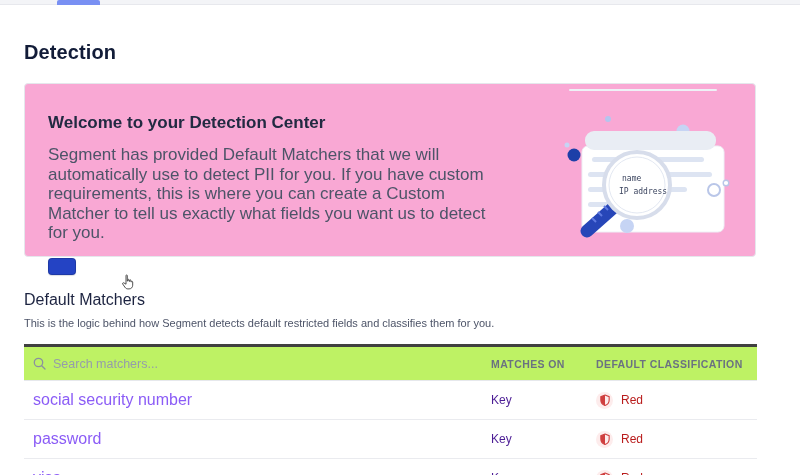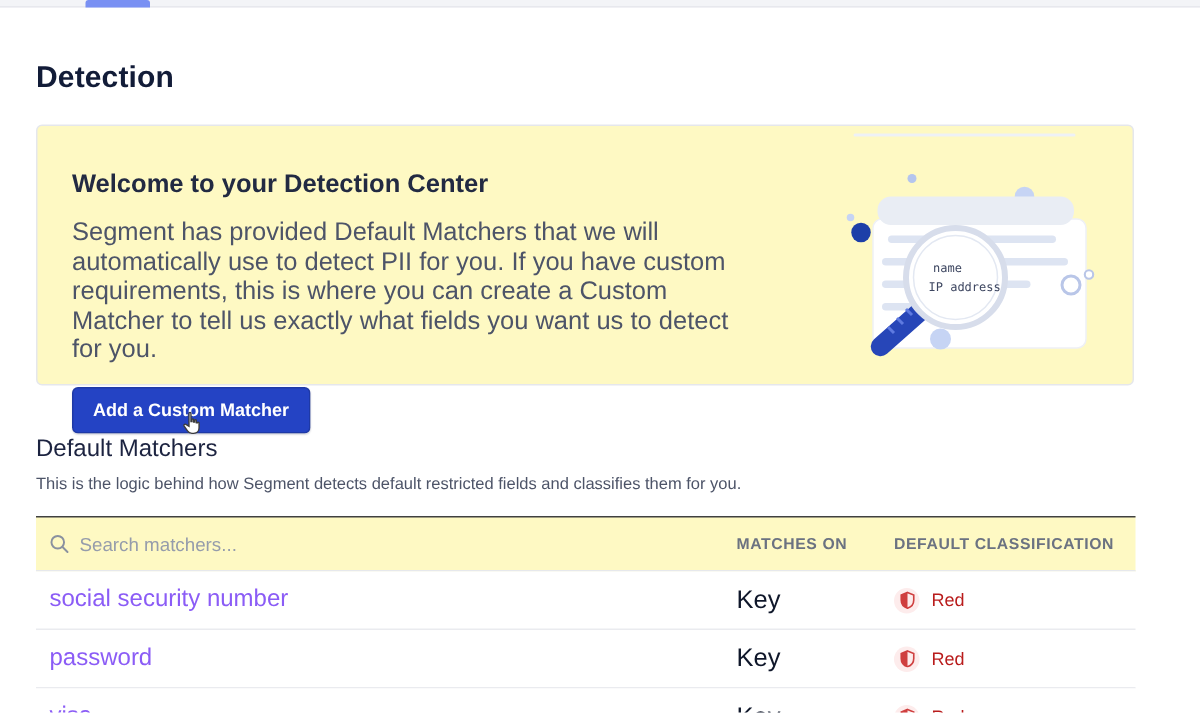--- a/index.html
+++ b/index.html
@@ -29,21 +29,21 @@
     font-size: 20px;
     font-weight: 700;
     color: #121c38;
     letter-spacing: .1px;
   }
   
   .welcome-card {
     position: relative;
     margin: 19px 24px 0 24px;
     width: 732px; height: 174px;
-    background: #fef9c3;
+    background: #f9a8d4;
     border: 1px solid #e5e7ec;
     border-radius: 4px;
     padding: 29px 24px 20px 23px;
   }
   .welcome-heading {
     font-size: 17px;
     font-weight: 700;
     color: #222a42;
     line-height: 20px;
   }
@@ -93,22 +93,22 @@
   
   .matchers-table {
     margin: 15px 24px 0 24px;
     width: 733px;
   }
   .table-header {
     display: grid;
     grid-template-columns: 467px 105px 1fr;
     align-items: center;
     height: 37px;
-    background: #fef9c3;
-    border-top: 1px solid #404040;
+    background: #bef264;
+    border-top: 3px solid #404040;
     border-bottom: 1px solid #e6e8ec;
   }
   .col-header {
     font-size: 10.5px;
     font-weight: 600;
     letter-spacing: .4px;
     color: #6b7281;
     text-transform: uppercase;
   }
   .search-cell {
@@ -135,22 +135,22 @@
     background: #ffffff;
     border-bottom: 1px solid #eaebef;
   }
   .cell-name {
     padding-left: 9px;
     font-size: 16px;
     font-weight: 500;
     color: #8b5cf6;
   }
   .cell-matches {
-    font-size: 17px;
-    color: #0f172a;
+    font-size: 12px;
+    color: #4c1d95;
   }
   .cell-class {
     display: flex;
     align-items: center;
     gap: 8px;
   }
   .class-badge {
     width: 17px; height: 17px;
     border-radius: 50%;
     background: #fdecec;
@@ -170,21 +170,20 @@
 <div class="tabbar-strip">
   <div class="tab-indicator" style="background:#7990f3;"></div>
 </div>
 
 <h1 class="page-title">Detection</h1>
 
 <div class="welcome-card">
   <h2 class="welcome-heading">Welcome to your Detection Center</h2>
   <p class="welcome-body">Segment has provided Default Matchers that we will automatically use to detect PII for you. If you have custom requirements, this is where you can create a Custom Matcher to tell us exactly what fields you want us to detect for you.</p>
   <button class="primary-button" style="background:#2443c4;">
-    <span>Add a Custom Matcher</span>
     <svg class="cursor-pointer" width="15" height="17" viewBox="0 0 15 17">
       <path d="M5 1.6 C5 .7 6.3 .7 6.3 1.6 L6.3 7 L7 7 L7 5.9 C7 5.1 8.1 5.1 8.1 5.9 L8.1 7.3 L8.8 7.3 L8.8 6.4 C8.8 5.6 9.9 5.6 9.9 6.4 L9.9 7.8 L10.6 7.8 C10.6 7.2 11.7 7.2 11.7 8 L11.7 11.2 C11.7 13.3 10.2 14.9 8.1 14.9 L6.9 14.9 C5.7 14.9 4.7 14.4 4 13.3 L1.7 10 C1.2 9.3 2.1 8.4 2.9 8.9 L5 10.2 Z" fill="#ffffff" stroke="#3c3c3c" stroke-width="0.9"></path>
     </svg>
   </button>
 
   
   <svg class="illustration" viewBox="0 0 186 156">
 
     <rect x="8" y="5" width="148" height="2" rx="1" fill="#eef1f6"></rect>
 

